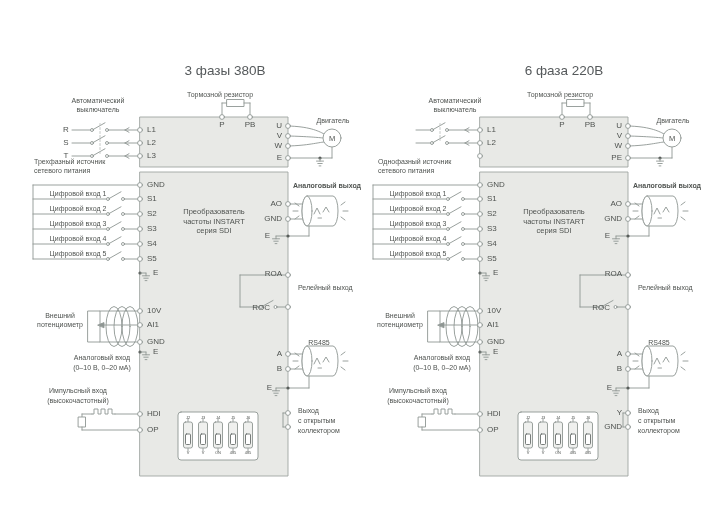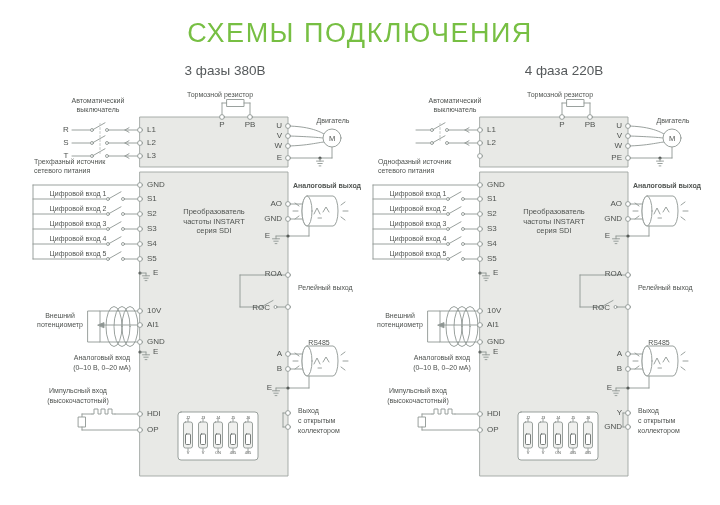--- a/index.html
+++ b/index.html
@@ -15,23 +15,22 @@
   .diagram svg{position:absolute;left:0;top:0;}
   .lbl{position:absolute;color:#4F5350;line-height:1;white-space:nowrap;font-size:7px;}
   .lbl.ac{transform:translateX(-50%);}
   .lbl.ar{transform:translateX(-100%);}
   .lbl.bold{font-weight:bold;}
 </style>
 </head>
 <body>
 
 <div class="page">
-  <div class="title" style="color: rgb(119, 191, 67);">СХЕМЫ ПОДКЛЮЧЕНИЯ</div>
   <div class="subtitle sub0">3 фазы 380В</div>
-  <div class="subtitle sub1">4 фаза 220В</div>
+  <div class="subtitle sub1">6 фаза 220В</div>
 
   <div class="diagram" id="diagram-0">
     <svg id="svg-0" width="345" height="402" viewBox="0 0 345 402">
         <g stroke="#8F9693" stroke-width="0.9" fill="none" stroke-linecap="round" stroke-linejoin="round">
           <rect x="110" y="27" width="148" height="50" rx="0" fill="#E8E9E6" stroke="#9FA5A2"></rect>
           <rect x="110" y="82" width="148" height="304" rx="0" fill="#E8E9E6" stroke="#9FA5A2"></rect>
           <line x1="192" y1="27" x2="192" y2="13"></line>
           <line x1="192" y1="13" x2="197" y2="13"></line>
           <rect x="197" y="9.5" width="17" height="7" rx="0" fill="#fff"></rect>
           <line x1="214" y1="13" x2="220" y2="13"></line>

